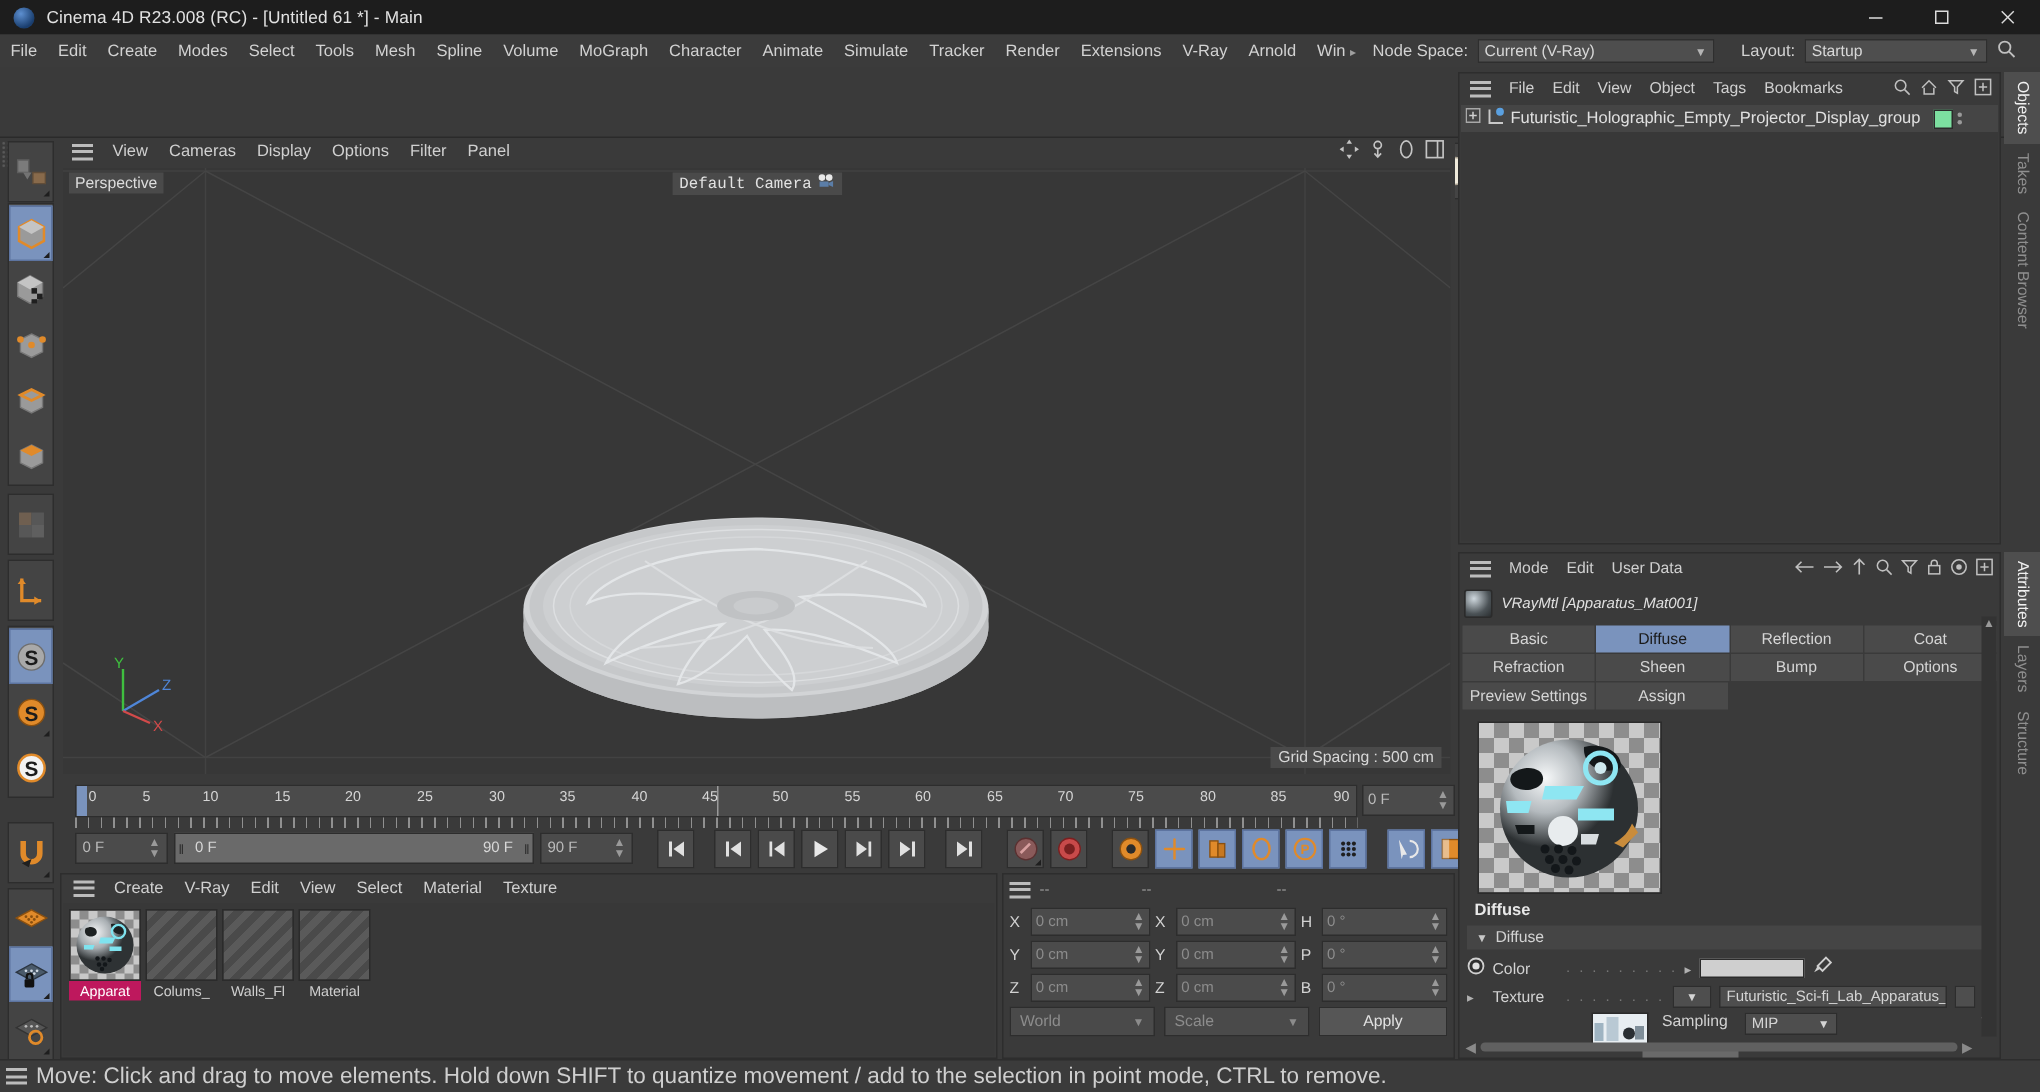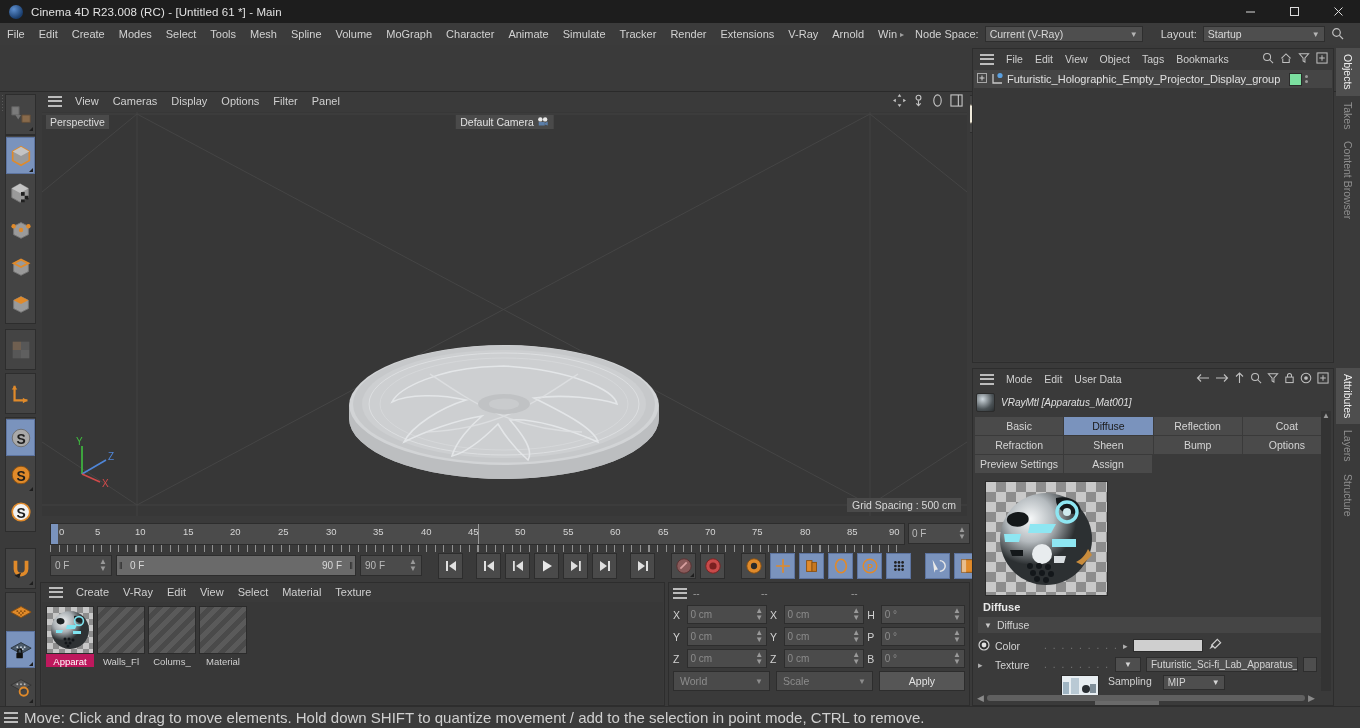--- a/index.html
+++ b/index.html
@@ -73,21 +73,21 @@
   .vpmenu{ height:18px; display:flex; align-items:center; background:#3a3a3a; padding-left:4px;}
   .hamb{ width:14px; height:11px; display:flex; flex-direction:column; justify-content:space-between; margin:0 6px 0 4px;}
   .hamb i{ display:block; height:2px; background:#bcbcbc;}
   .vpmenu .mi{ padding:0 7px; font-size:11px; color:#d0d0d0; line-height:18px;}
   .vpicons{ margin-left:auto; display:flex; gap:6px; padding-right:7px; align-items:center;}
   .viewport{ position:absolute; left:2px; top:20px; width:925px; height:404px;
      background:#373737; overflow:hidden;}
   .vp-label{ position:absolute; left:4px; top:3px; font-size:10.5px; color:#dcdcdc;
      background:#4a4a4a; padding:1px 4px;}
   .vp-cam{ position:absolute; left:50%; transform:translateX(-50%); top:3px; font-size:10.5px;
-     color:#e2e2e2; background:#4a4a4a; padding:1px 5px; display:flex; align-items:center; gap:4px;}
+     color:#e2e2e2; background:#4a4a4a; padding:1px 5px; display:flex; align-items:center; gap:4px;font-family:Liberation Mono, monospace;}
   .vp-grid{ position:absolute; left:0; top:0; width:100%; height:100%; }
   .vp-status{ position:absolute; right:6px; bottom:4px; font-size:10.5px; color:#d8d8d8;
      background:#4a4a4a; padding:1px 5px;}
   .vp-axis{ position:absolute; left:20px; bottom:28px; width:64px; height:58px;}
 
   
   .timeline{ position:absolute; left:40px; top:520px; width:930px; height:58px; background:#3a3a3a;}
   .tl-ruler{ position:absolute; left:10px; top:3px; width:855px; height:22px; background:#4b4b4b;
      border:1px solid #2d2d2d; overflow:hidden;}
   .tl-tick{ position:absolute; top:2px; font-size:9.5px; color:#d5d5d5;}
@@ -984,25 +984,25 @@
                 <circle cx="19" cy="36" r="1.5"></circle>
                 <circle cx="23" cy="36" r="1.5"></circle>
                 <circle cx="21" cy="39" r="1.5"></circle>
               </g>
           </svg>
         </div>
         <div class="nm">Apparat</div>
       </div>
       <div class="mat">
         <div class="thumb stripes"></div>
-        <div class="nm">Walls_Fl</div>
+        <div class="nm">Colums_</div>
       </div>
       <div class="mat">
         <div class="thumb stripes"></div>
-        <div class="nm">Colums_</div>
+        <div class="nm">Walls_Fl</div>
       </div>
       <div class="mat">
         <div class="thumb stripes"></div>
         <div class="nm">Material</div>
       </div>
     </div>
   </div>
 
   <div class="coords">
     <div class="co-head">

